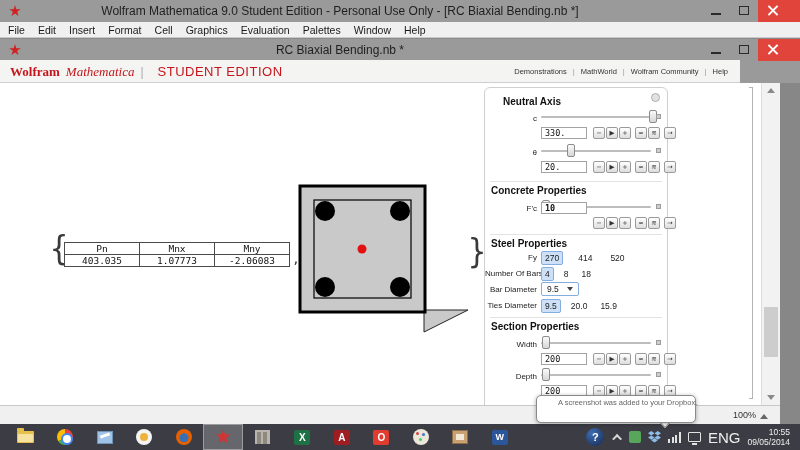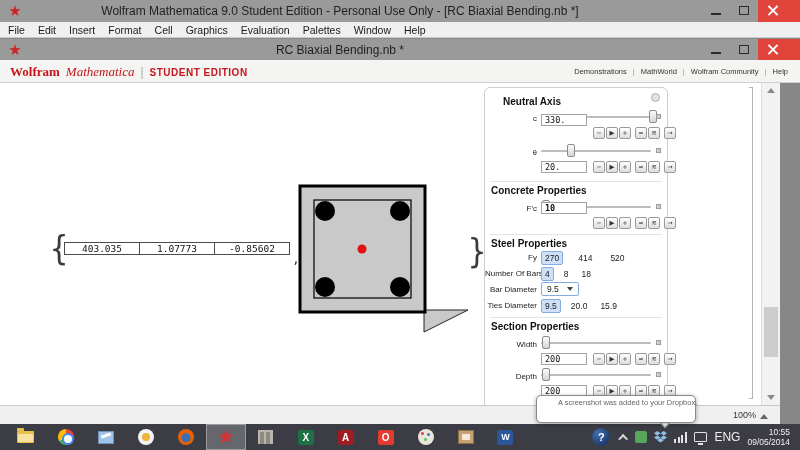--- a/index.html
+++ b/index.html
@@ -22,27 +22,27 @@
   .glyph-max { position:absolute; left:9px; top:6px; width:10px; height:9px; border:1.5px solid #2a2a2a; }
   .glyph-x i, .glyph-x b { position:absolute; left:14px; top:4px; width:2px; height:13px; background:#fff; }
   .glyph-x i { transform:rotate(45deg); } .glyph-x b { transform:rotate(-45deg); }
 
   
   .menubar { position:absolute; top:22px; left:0; width:800px; height:16px; background:#f0f0f0;
              border-bottom:1px solid #c9c9c9; display:flex; align-items:center; padding-left:8px; gap:13px; }
   .menu-item { font-size:10.5px; color:#1a1a1a; cursor:default; }
 
   
-  .brandbar { position:absolute; top:60px; left:0; width:800px; height:23px; background:#f4f4f2;
+  .brandbar { position:absolute; top:60px; left:0; width:740px; height:23px; background:#f4f4f2;
               border-bottom:1px solid #cfcfcf; }
   .brand { position:absolute; left:10px; top:4px; display:flex; align-items:baseline; gap:6px; }
   .brand-w { color:#c4161c; font-size:13px; font-weight:bold; font-family:"Liberation Serif",serif; }
   .brand-m { color:#c4161c; font-size:13px; font-style:italic; font-family:"Liberation Serif",serif; }
   .brand-sep { color:#aaa; font-size:12px; }
-  .brand-ed { color:#c4161c; font-size:10px; font-weight:bold; letter-spacing:.5px; }
+  .brand-ed { color:#c4161c; font-size:13px; font-weight:normal; letter-spacing:.5px;margin-left:8px; }
   .hlinks { position:absolute; right:12px; top:7px; display:flex; gap:6px; align-items:center; }
   .header-link { font-size:7.5px; color:#333; cursor:pointer; }
   .link-sep { font-size:7.5px; color:#999; }
 
   
   .content { position:absolute; top:83px; left:0; width:780px; height:322px; background:#ffffff; overflow:hidden; }
   .gutter { position:absolute; top:83px; right:0; width:20px; height:341px; background:#878787; }
 
   
   .brace { position:absolute; font-family:"DejaVu Sans Mono",monospace; font-size:30px; color:#3a3a3a;
@@ -149,21 +149,21 @@
 
   .tray { margin-left:auto; display:flex; align-items:center; gap:7px; padding-right:4px; }
   .tray-up { width:7px; height:7px; border-left:2px solid #d8d8d8; border-top:2px solid #d8d8d8; transform:rotate(45deg) translateY(2px); }
   .ic-green { width:12px; height:12px; background:#57a65b; border-radius:2px; }
   .ic-signal { width:13px; height:11px; position:relative; }
   .ic-signal i { position:absolute; bottom:0; width:2px; background:#e2e2e2; }
   .ic-signal i:nth-child(1){left:0;height:4px;} .ic-signal i:nth-child(2){left:3.5px;height:6px;}
   .ic-signal i:nth-child(3){left:7px;height:8px;} .ic-signal i:nth-child(4){left:10.5px;height:11px;}
   .ic-display { width:13px; height:10px; border:1.5px solid #e2e2e2; border-radius:1px; position:relative; }
   .ic-display::after { content:""; position:absolute; left:3px; bottom:-3.5px; width:5px; height:2px; background:#e2e2e2; }
-  .lang { font-size:12px; color:#eee; }
+  .lang { font-size:15px; color:#eee; }
   .clock { text-align:right; color:#f0f0f0; font-size:8.5px; line-height:10px; }
 
   .dropbox-svg polygon { fill:#2f7fce; }
   .dropbox-svg.light polygon { fill:#8fbdea; }
 </style>
 </head>
 <body>
 
 <div id="screen">
 
@@ -231,24 +231,29 @@
         <span class="header-link">Help</span>
       </div>
   </div>
 
   <div class="content">
 
     <span class="brace" style="left:50px; top:147px;">{</span>
 
     <table class="otable">
       <tbody>
+          <tr>
+        <td>Pn</td>
+        <td>Mnx</td>
+        <td>Mny</td>
+      </tr>
       <tr>
         <td>403.035</td>
         <td>1.07773</td>
-        <td>-0.85602</td>
+        <td>-2.06083</td>
       </tr>
     </tbody>
       </table>
 
     <span class="ocomma" style="left:292px; top:168px;">,</span>
 
     <svg class="figure" width="180" height="155" viewBox="0 0 180 155">
       <polygon points="128,127 172,127 128,149" fill="#c9c9c9" stroke="#222" stroke-width="1"></polygon>
       <rect x="4" y="3" width="125" height="126" fill="#c9c9c9" stroke="#000" stroke-width="3"></rect>
       <rect x="18" y="17" width="97" height="98" fill="none" stroke="#000" stroke-width="1.2"></rect>
@@ -265,21 +270,21 @@
       <div class="panel-gear"></div>
 
       <div class="ptitle" style="top:8px;padding-left:12px;">Neutral Axis</div>
 
       <div class="plabel" style="top:26px;">c</div>
       <div class="slider" style="top:22px;">
         <div class="track"></div>
         <div class="thumb" style="left:93%;"></div>
         <div class="endcap"></div>
       </div>
-      <input class="vfield" style="top: 26px;" readonly="" value="330.">
+      <input class="vfield" style="top: 39px;" readonly="" value="330.">
       <div class="stepper" style="top:39px;">
           <button class="sbtn g0">−</button>
           <button class="sbtn g1">▶</button>
           <button class="sbtn g2">+</button>
           <button class="sbtn g3">≈</button>
           <button class="sbtn g4">≋</button>
           <button class="sbtn g5">→</button>
         </div>
 
       <div class="plabel" style="top:60px;">θ</div>

